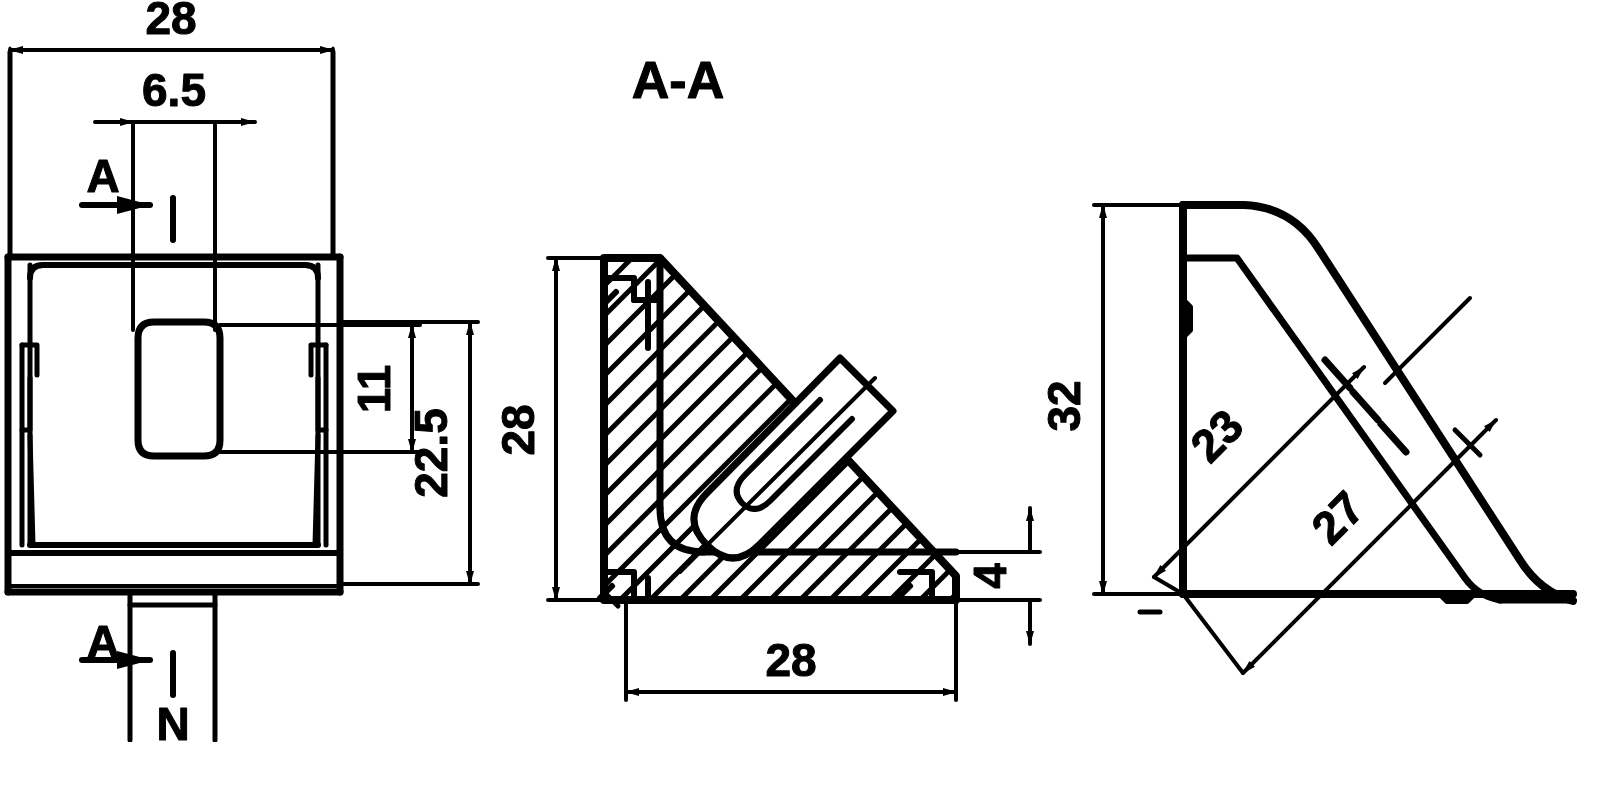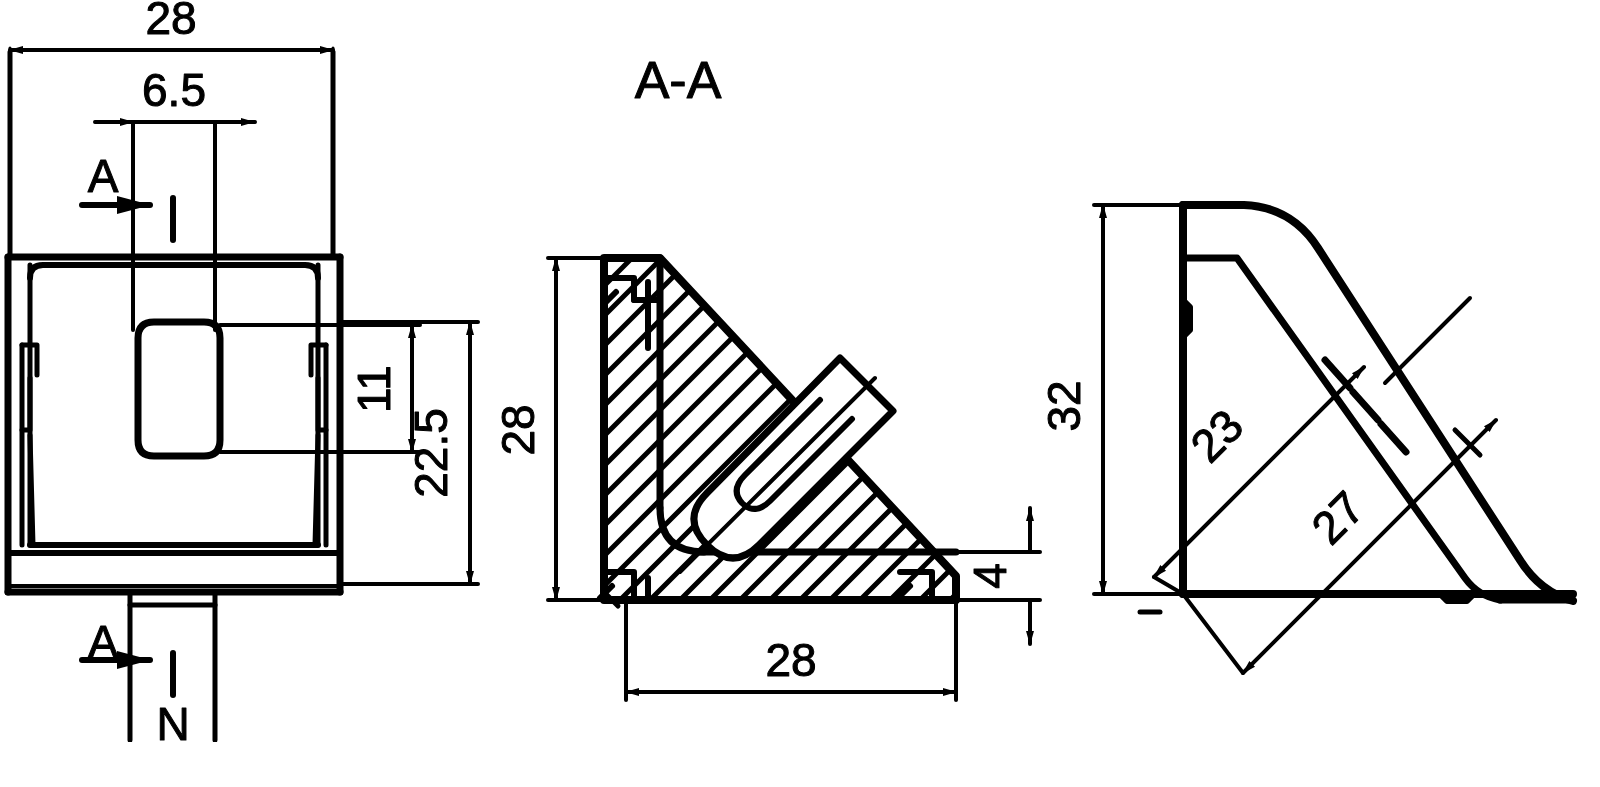--- a/index.html
+++ b/index.html
@@ -7,20 +7,21 @@
     padding: 0;
     background: #ffffff;
   }
   #sheet {
     position: relative;
     width: 1600px;
     height: 742px;
     background: #ffffff;
     overflow: hidden;
     font-family: "Liberation Sans", sans-serif;
+    font-weight: bold;
   }
   #sheet svg {
     display: block;
   }
   .dimtext {
     font-family: "Liberation Sans", sans-serif;
     font-size: 46px;
     fill: #000000;
   }
   .viewtitle {

